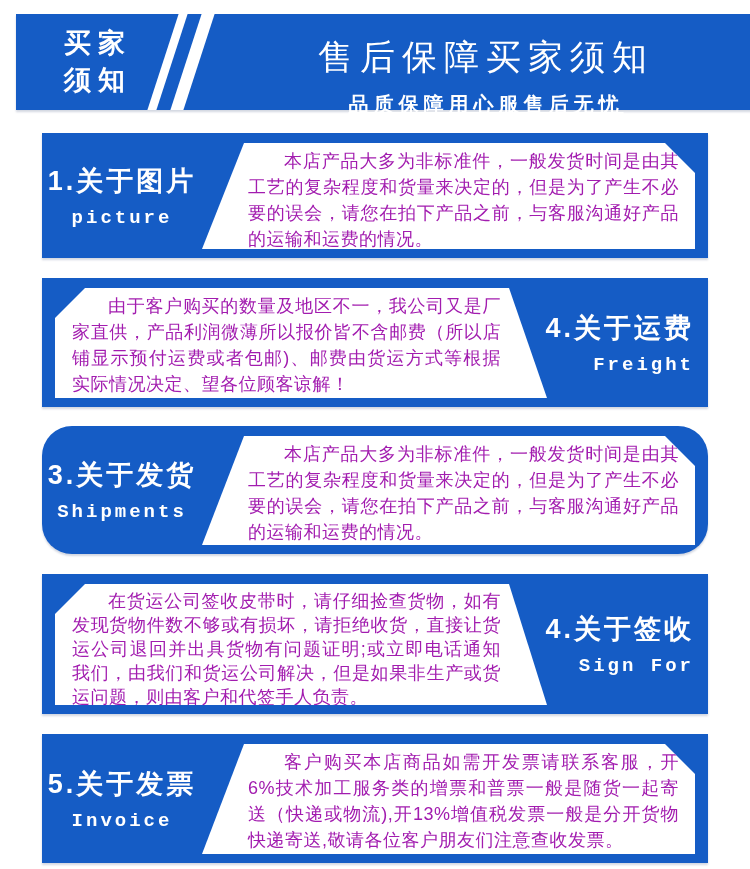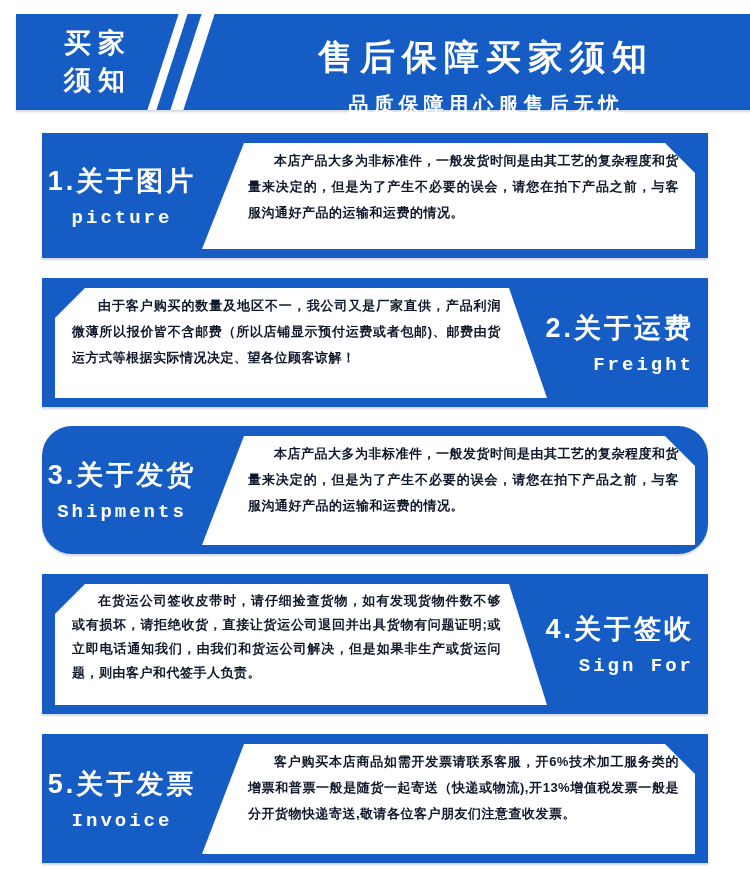--- a/index.html
+++ b/index.html
@@ -21,21 +21,21 @@
   .slash {
     position:absolute; top:0; height:96px; background:#ffffff;
     transform:skewX(-18deg);
   }
   .slash1 { left:147px; width:9px; }
   .slash2 { left:170px; width:13px; }
   .head-text {
     position:absolute; left:210px; right:20px; top:20px;
     text-align:center; color:#ffffff;
   }
-  .head-title { font-size:35px; font-weight:bold; letter-spacing:7px; white-space:nowrap; }
+  .head-title { font-size:35px; font-weight:normal; letter-spacing:7px; white-space:nowrap; }
   .head-sub   { font-size:20px; font-weight:bold; letter-spacing:5px; margin-top:10px; white-space:nowrap;text-decoration:underline; }
 
   
   .sec {
     position:absolute; left:42px; width:666px; background:#155cc5;
     box-shadow:0 2px 2px rgba(10,35,90,0.18);
   }
   .s1 { top:133px; height:125px; }
   .s2 { top:278px; height:129px; }
   .s3 { top:426px; height:128px;border-radius:30px; }
@@ -56,21 +56,21 @@
   .ttl {
     position:absolute; top:0; bottom:0; display:flex; flex-direction:column;
     justify-content:center; color:#ffffff;
   }
   .odd  .ttl { left:0; width:160px; align-items:center;justify-content:center; }
   .even .ttl { right:0; width:170px; align-items:flex-end; padding-right:14px; }
   .t-cn { font-size:27px; font-weight:bold; letter-spacing:3px; white-space:nowrap; }
   .t-en { font-size:19px; font-weight:bold; letter-spacing:3px; margin-top:8px; white-space:nowrap;font-family:Liberation Mono, monospace; }
 
   .body-text {
-    font-size:13px; line-height:26px; font-weight:700; color:#0f172a;
+    font-size:18px; line-height:26px; font-weight:400; color:#a21caf;
     text-indent:2em; letter-spacing:0.5px; text-align:justify;
   }
   .s4 .body-text { line-height:24px; }
 </style>
 </head>
 <body>
 
 <div class="canvas">
 
   <header class="band">
@@ -94,21 +94,21 @@
     <div class="panel">
       <p class="body-text">本店产品大多为非标准件，一般发货时间是由其工艺的复杂程度和货量来决定的，但是为了产生不必要的误会，请您在拍下产品之前，与客服沟通好产品的运输和运费的情况。</p>
     </div>
   </section>
 
   <section class="sec s2 even">
     <div class="panel">
       <p class="body-text">由于客户购买的数量及地区不一，我公司又是厂家直供，产品利润微薄所以报价皆不含邮费（所以店铺显示预付运费或者包邮)、邮费由货运方式等根据实际情况决定、望各位顾客谅解！</p>
     </div>
     <div class="ttl">
-      <div class="t-cn">2.关于运费</div>
+      <div class="t-cn">4.关于运费</div>
       <div class="t-en">Freight</div>
     </div>
   </section>
 
   <section class="sec s3 odd">
     <div class="ttl">
       <div class="t-cn">3.关于发货</div>
       <div class="t-en">Shipments</div>
     </div>
     <div class="panel">

